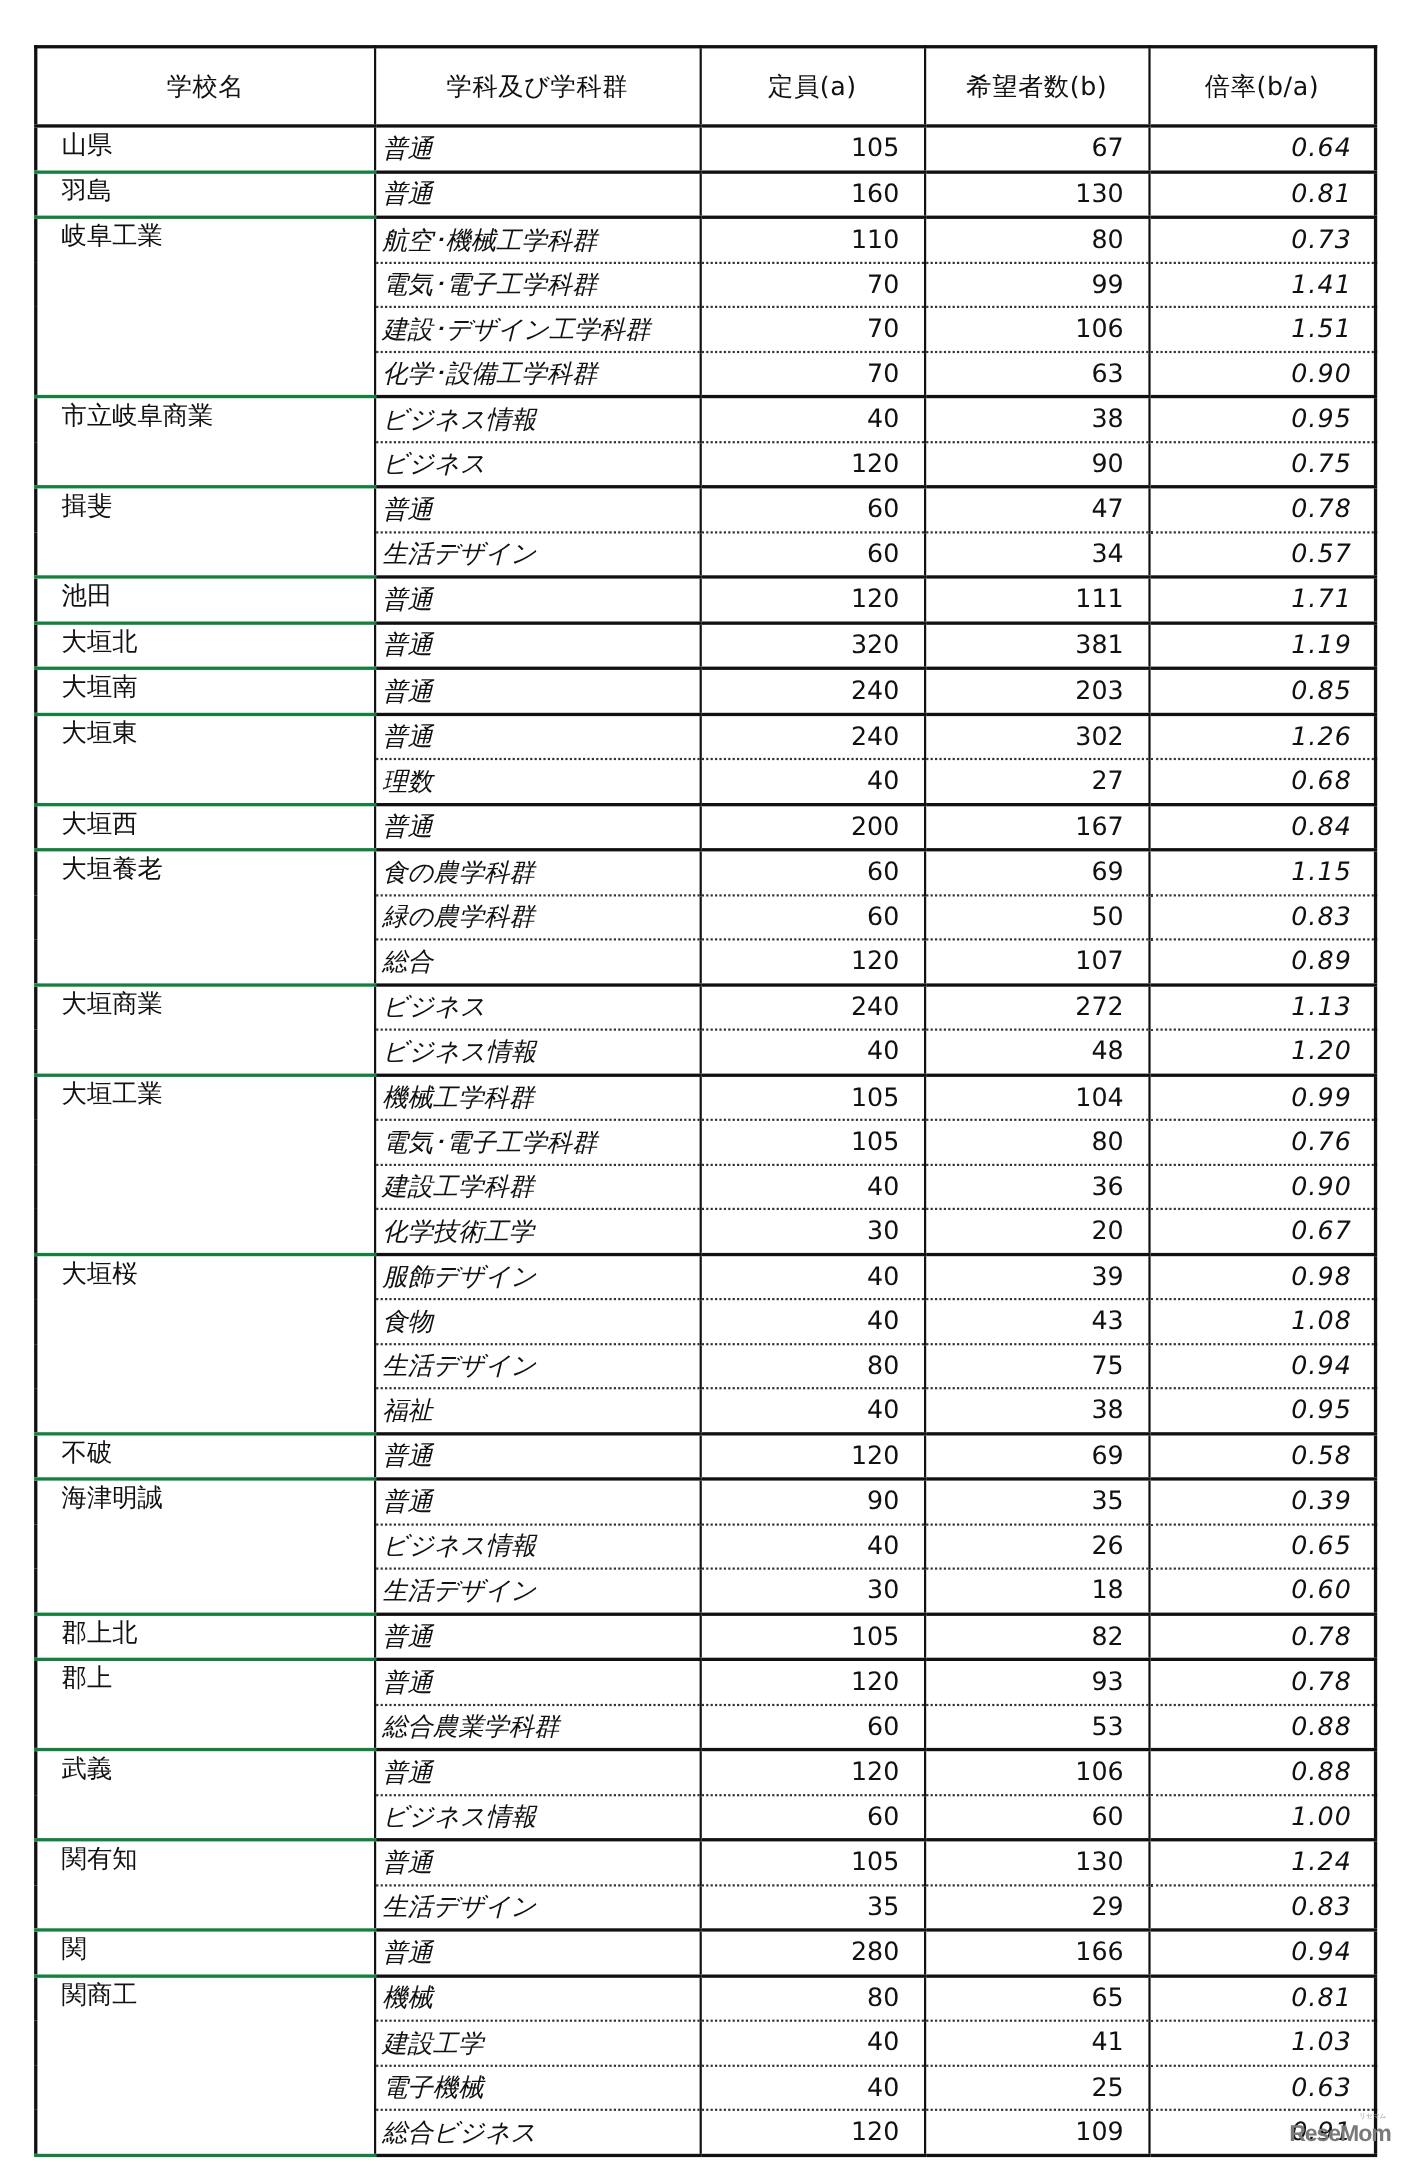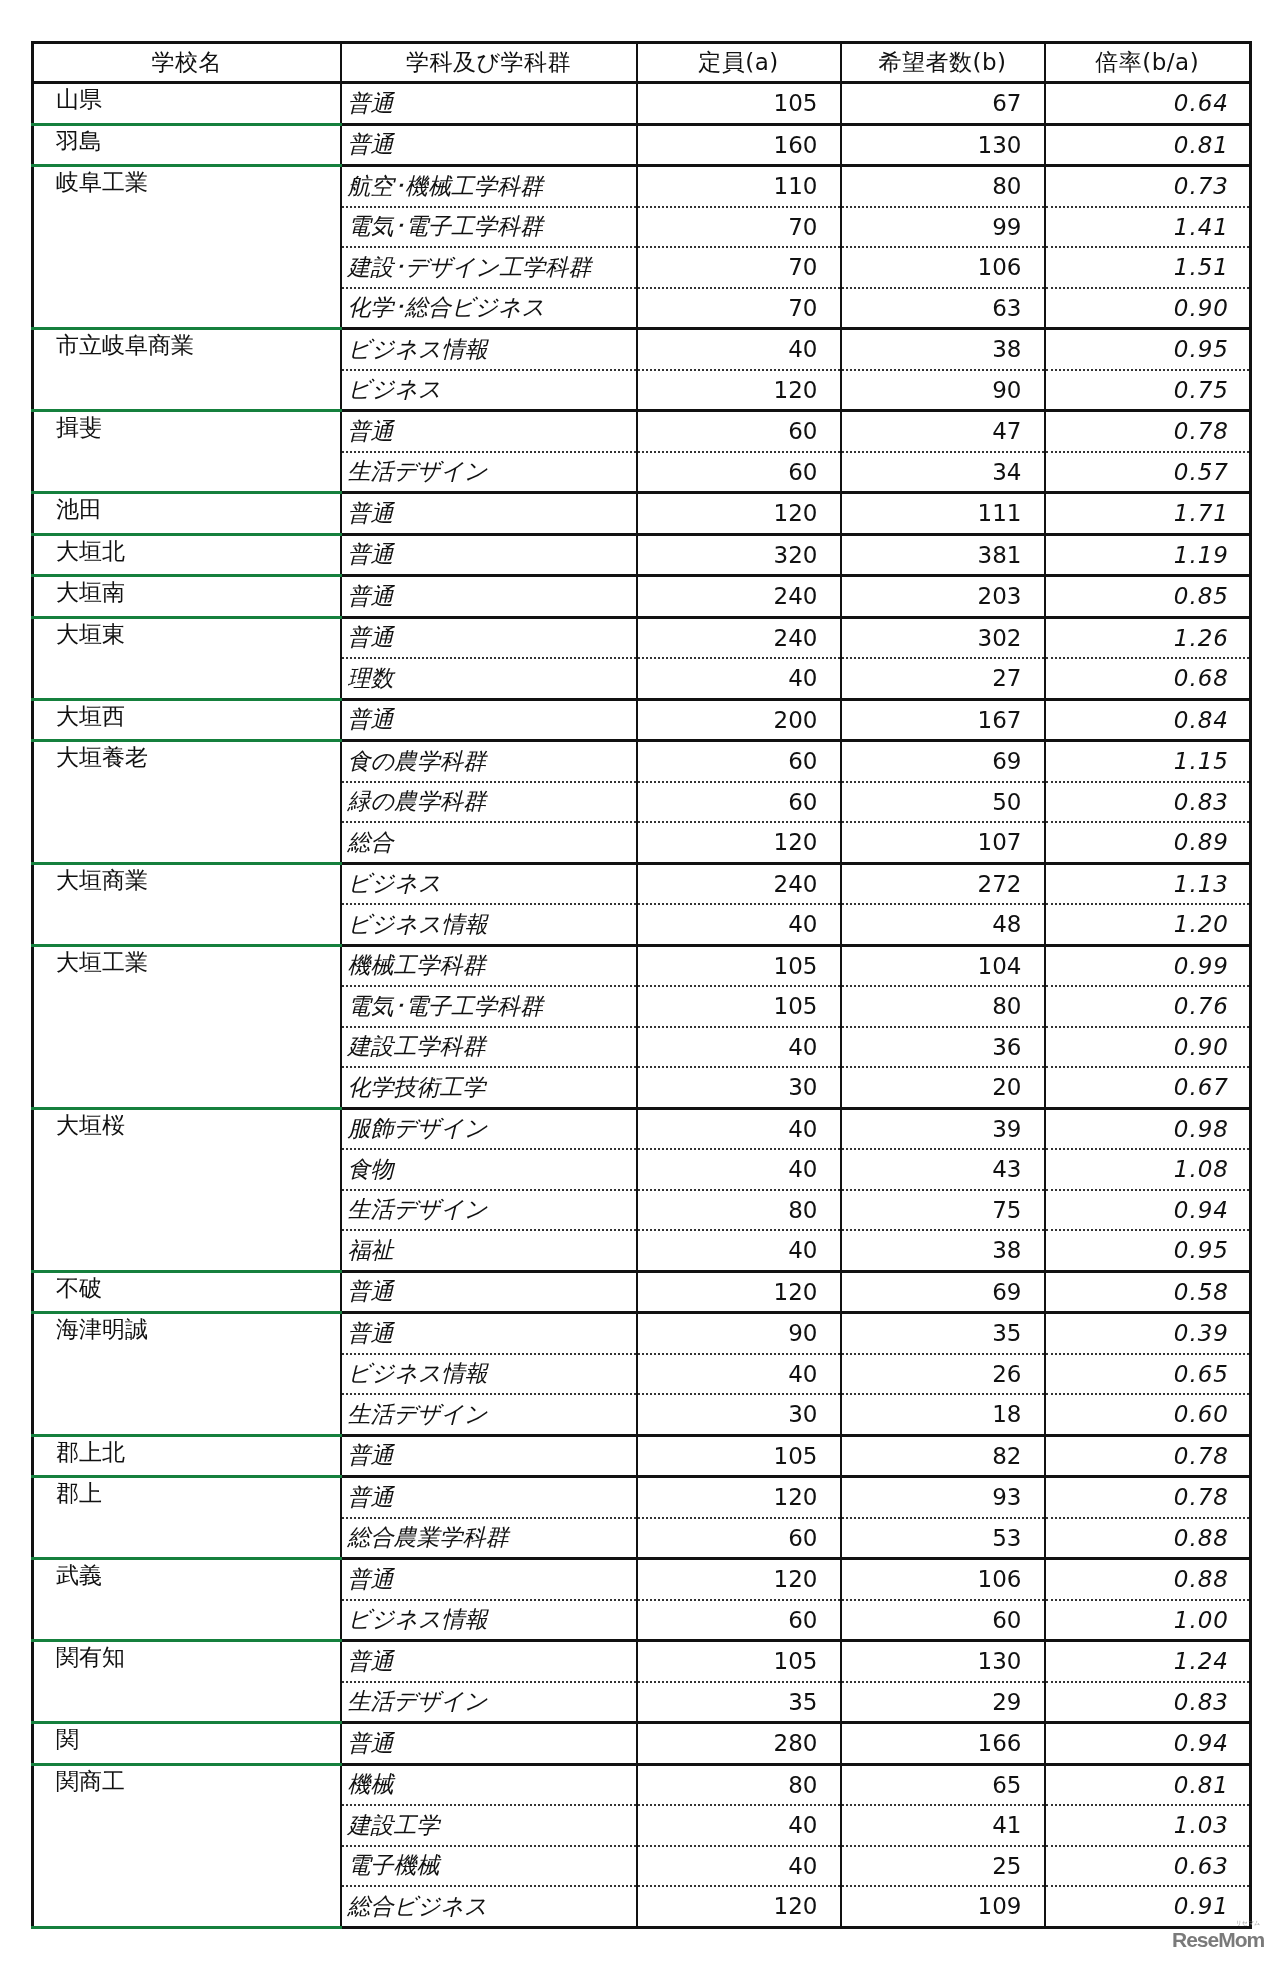--- a/index.html
+++ b/index.html
@@ -7,21 +7,21 @@
          font-family: "DejaVu Sans", "Liberation Sans", sans-serif; color: #111; }
   #tbl { position: absolute; left: 31px; top: 41px; width: 1218px;
          border-collapse: collapse; table-layout: fixed;
          border: 3px solid #111; }
   #tbl col.c1 { width: 308px; }
   #tbl col.c2 { width: 296px; }
   #tbl col.c3 { width: 204px; }
   #tbl col.c4 { width: 204px; }
   #tbl col.c5 { width: 206px; }
   #tbl th { height: 37px; font-weight: normal; font-size: 23px; text-align: center;
-            border: 2px solid #111; border-bottom: 3px solid #111; padding: 0; letter-spacing: 0.5px; }
+            border: 2px solid #111; border-bottom: 3px solid #111; padding: 16px; letter-spacing: 0.5px; }
   #tbl td { height: 38.5px; font-size: 23px; padding: 0; border-left: 2px solid #111; border-right: 2px solid #111;
             white-space: nowrap; overflow: hidden; }
   #tbl td.school { vertical-align: top; padding-left: 22px; padding-top: 0; border-bottom: 3px solid #15803d; }
   #tbl td.dept { padding-left: 6px; font-style: italic; }
   #tbl td.num { text-align: right; padding-right: 22px; }
   #tbl td.rate { text-align: right; padding-right: 20px; letter-spacing: 1px; font-style: italic; }
   #tbl tr.sub td.dept, #tbl tr.sub td.num, #tbl tr.sub td.rate { border-bottom: 2px dotted #333; }
   #tbl tr.last td.dept, #tbl tr.last td.num, #tbl tr.last td.rate { border-bottom: 3px solid #111; }
   .watermark { position: absolute; left: 1172px; top: 1928px; font-family: "Liberation Sans", sans-serif;
                font-weight: bold; font-size: 21px; color: #7a7a7a; letter-spacing: -1px; }
@@ -75,21 +75,21 @@
         <td class="num">99</td>
         <td class="rate">1.41</td>
       </tr>
       <tr class="sub">
         <td class="dept">建設･デザイン工学科群</td>
         <td class="num">70</td>
         <td class="num">106</td>
         <td class="rate">1.51</td>
       </tr>
       <tr class="last">
-        <td class="dept">化学･総合ビジネス</td>
+        <td class="dept">化学･設備工学科群</td>
         <td class="num">70</td>
         <td class="num">63</td>
         <td class="rate">0.90</td>
       </tr>
       <tr class="sub">
         <td class="school" rowspan="2">市立岐阜商業</td>
         <td class="dept">ビジネス情報</td>
         <td class="num">40</td>
         <td class="num">38</td>
         <td class="rate">0.95</td>

